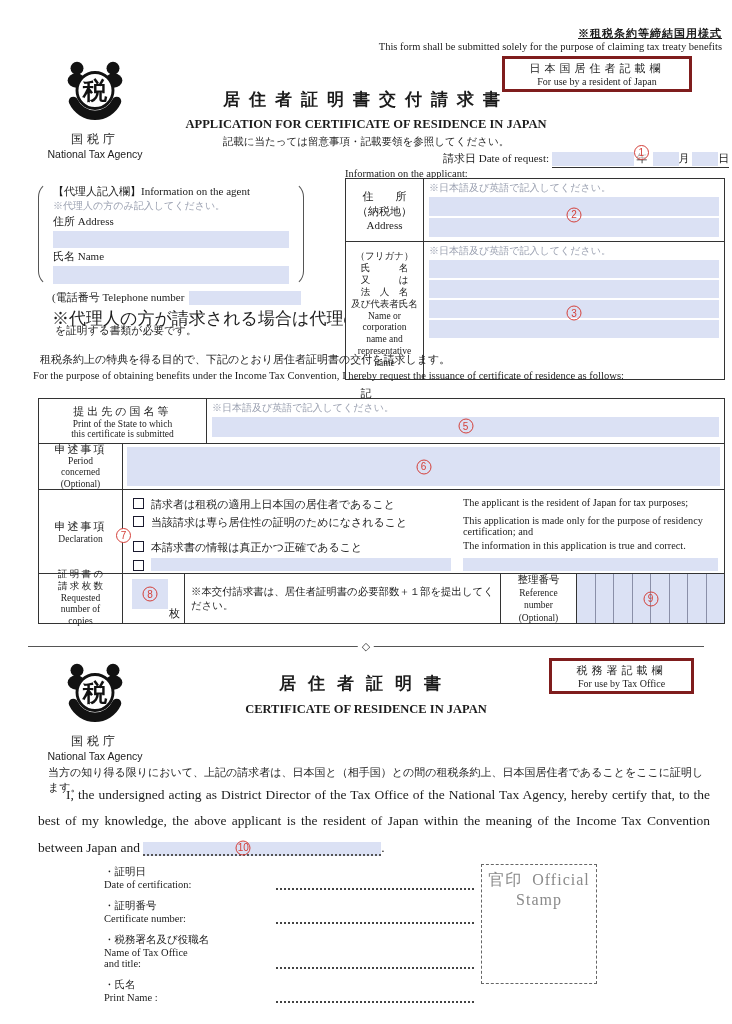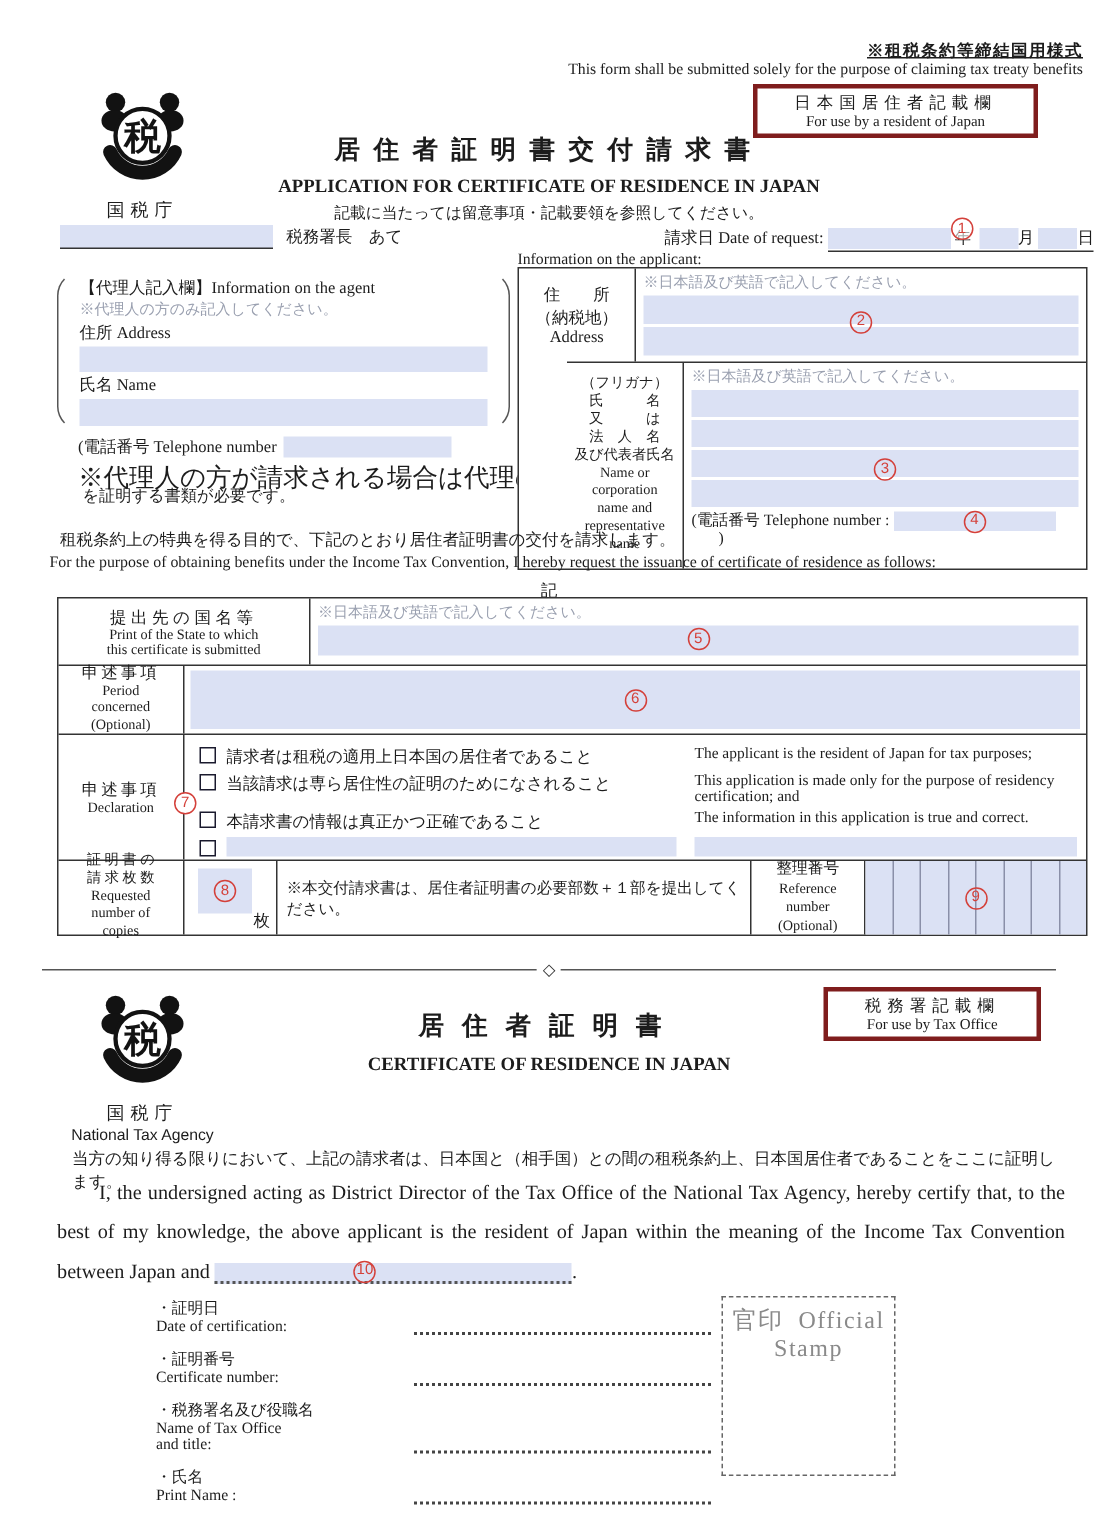--- a/index.html
+++ b/index.html
@@ -25,21 +25,21 @@
   .use-box-jp { font-size:11px; letter-spacing:4px; }
   .use-box-en { font-size:10px; }
   .logo-block { position:absolute; width:110px; text-align:center; }
   .logo-jp { font-size:12px; letter-spacing:4px; margin-top:1px; }
   .logo-en { font-size:10.5px; font-family:"Liberation Sans",sans-serif; }
   .title-jp { position:absolute; left:0; width:100%; text-align:center; font-size:17px; letter-spacing:9px; font-weight:600; }
   .title-en { position:absolute; left:0; width:100%; text-align:center; font-size:12.5px; font-weight:bold; }
   .subtitle  { position:absolute; left:0; width:100%; text-align:center; font-size:10.5px; }
   .u { border-bottom:1px solid #333; }
   .agent-box {
-    position:absolute; left:38px; top:181px; width:302px; height:106px;
+    position:absolute; left:38px; top:181px; width:266px; height:106px;
     border:1.3px solid #555; border-top-color:transparent; border-bottom-color:transparent;
     border-radius:16px; padding:2px 14px 0 14px;
   }
   .agent-box .row { margin-top:1px; }
   .cell-label { display:flex; flex-direction:column; align-items:center; justify-content:center; text-align:center; border-right:1px solid #333; flex-shrink:0; }
   .app-tbl { position:absolute; left:345px; top:178px; width:380px; border:1px solid #333; background:#fff; }
   .app-row { display:flex; }
   .app-row + .app-row { border-top:1px solid #333; }
   .app-content { flex:1; padding:2px 5px 3px 5px; position:relative; }
   .fline { display:block; width:100%; margin-top:2px; }
@@ -90,24 +90,20 @@
       <text x="50" y="60" text-anchor="middle" font-size="34" font-weight="bold" fill="#121212" font-family="'DejaVu Sans',sans-serif">税</text>
     </svg>
     <div class="logo-jp">国税庁</div>
     <div class="logo-en">National Tax Agency</div>
   </div>
 
   <div class="title-jp" style="top:88px;">居住者証明書交付請求書</div>
   <div class="title-en" style="top:117px;">APPLICATION FOR CERTIFICATE OF RESIDENCE IN JAPAN</div>
   <div class="subtitle" style="top:135px;">記載に当たっては留意事項・記載要領を参照してください。</div>
 
-  <div class="abs" style="left:40px; top:150px;">
-    <span class="f u" style="width:142px; height:16px;"></span>
-    <span style="margin-left:6px;">税務署長　あて</span>
-  </div>
 
   <div class="abs" style="left:443px; top:151px;">
     <span>請求日  Date of request:</span>
     <span class="u" style="display:inline-block; padding-bottom:1px;">
       <span class="f" style="width:82px; height:14px;"></span><span style="position:relative; display:inline-block; width:16px; text-align:center;"><span>年</span><span class="mk" style="position:absolute; left:0px; top:-6px; background:#fff9;">1</span></span>
       <span class="f" style="width:26px; height:14px;"></span><span>月</span>
       <span class="f" style="width:26px; height:14px;"></span><span>日</span>
     </span>
   </div>
   <div class="abs" style="left:345px; top:168px; font-size:10.5px;">Information on the applicant:</div>
@@ -135,45 +131,40 @@
         <div>（納税地）</div>
         <div>Address</div>
       </div>
       <div class="app-content">
         <div class="note">※日本語及び英語で記入してください。</div>
         <span class="f fline" style="height:19px;"></span>
         <span class="f fline" style="height:19px;"></span>
         <span class="mk ctr-mk" style="top:58%;">2</span>
       </div>
     </div>
-    <div class="app-row" style="height:138px;margin-left:32px;">
+    <div class="app-row" style="height:138px;">
       <div class="cell-label small" style="width:78px; line-height:1.25;">
         <div>（フリガナ）</div>
         <div>氏　　　名</div>
         <div>又　　　は</div>
         <div>法　人　名</div>
         <div>及び代表者氏名</div>
         <div>Name or</div>
         <div>corporation</div>
         <div>name and</div>
         <div>representative</div>
         <div>name</div>
       </div>
       <div class="app-content">
         <div class="note">※日本語及び英語で記入してください。</div>
         <span class="f fline" style="height:18px;"></span>
         <span class="f fline" style="height:18px;"></span>
         <span class="f fline" style="height:18px;"></span>
         <span class="f fline" style="height:18px;"></span>
         <span class="mk ctr-mk" style="top:52%;">3</span>
-        <div style="margin-top:2px; position:relative; font-size:10.5px;">
-          <span>(電話番号 Telephone number :</span>
-          <span class="f" style="width:108px; height:13px; position:relative;"><span class="mk ctr-mk">4</span></span>
-          <span style="margin-left:18px;">)</span>
-        </div>
       </div>
     </div>
   </div>
 
   <div class="abs" style="left:40px; top:352px;">租税条約上の特典を得る目的で、下記のとおり居住者証明書の交付を請求します。</div>
   <div class="abs" style="left:33px; top:370px; width:695px; font-size:10.6px;">For the purpose of obtaining benefits under the Income Tax Convention, I hereby request the issuance of certificate of residence as follows:</div>
   <div class="abs" style="left:0; top:386px; width:100%; text-align:center;">記</div>
 
   <div class="tbl">
 

